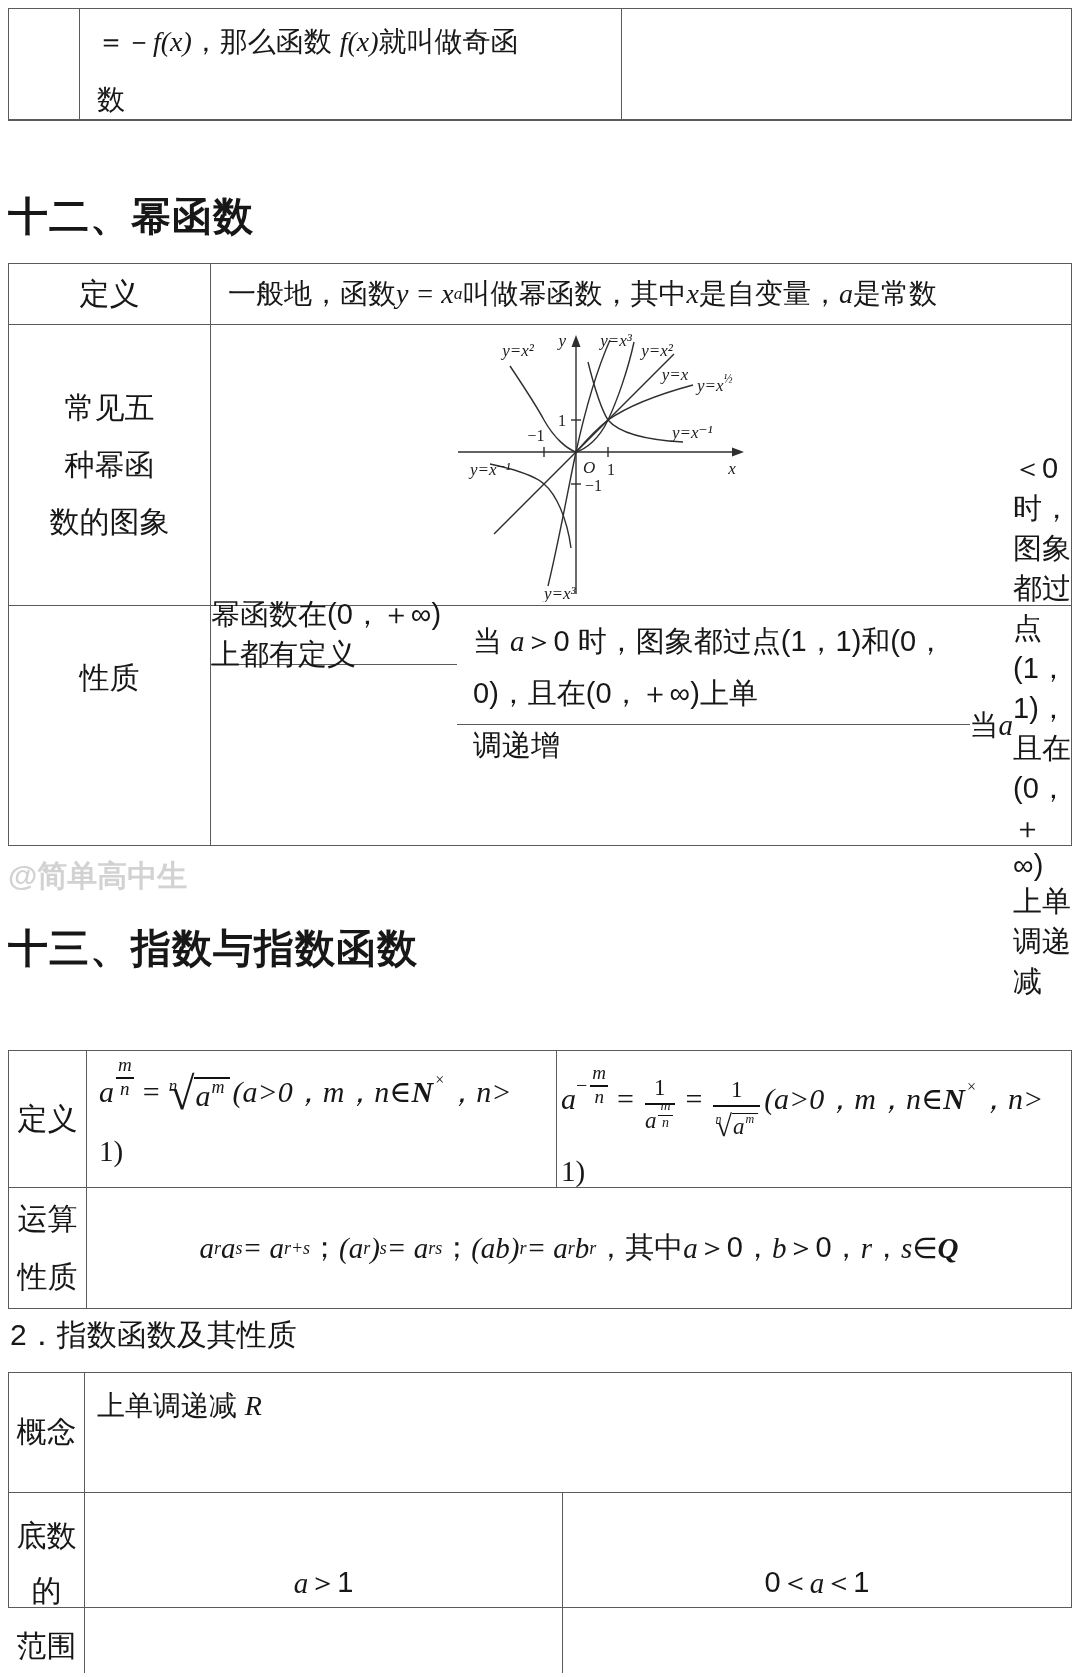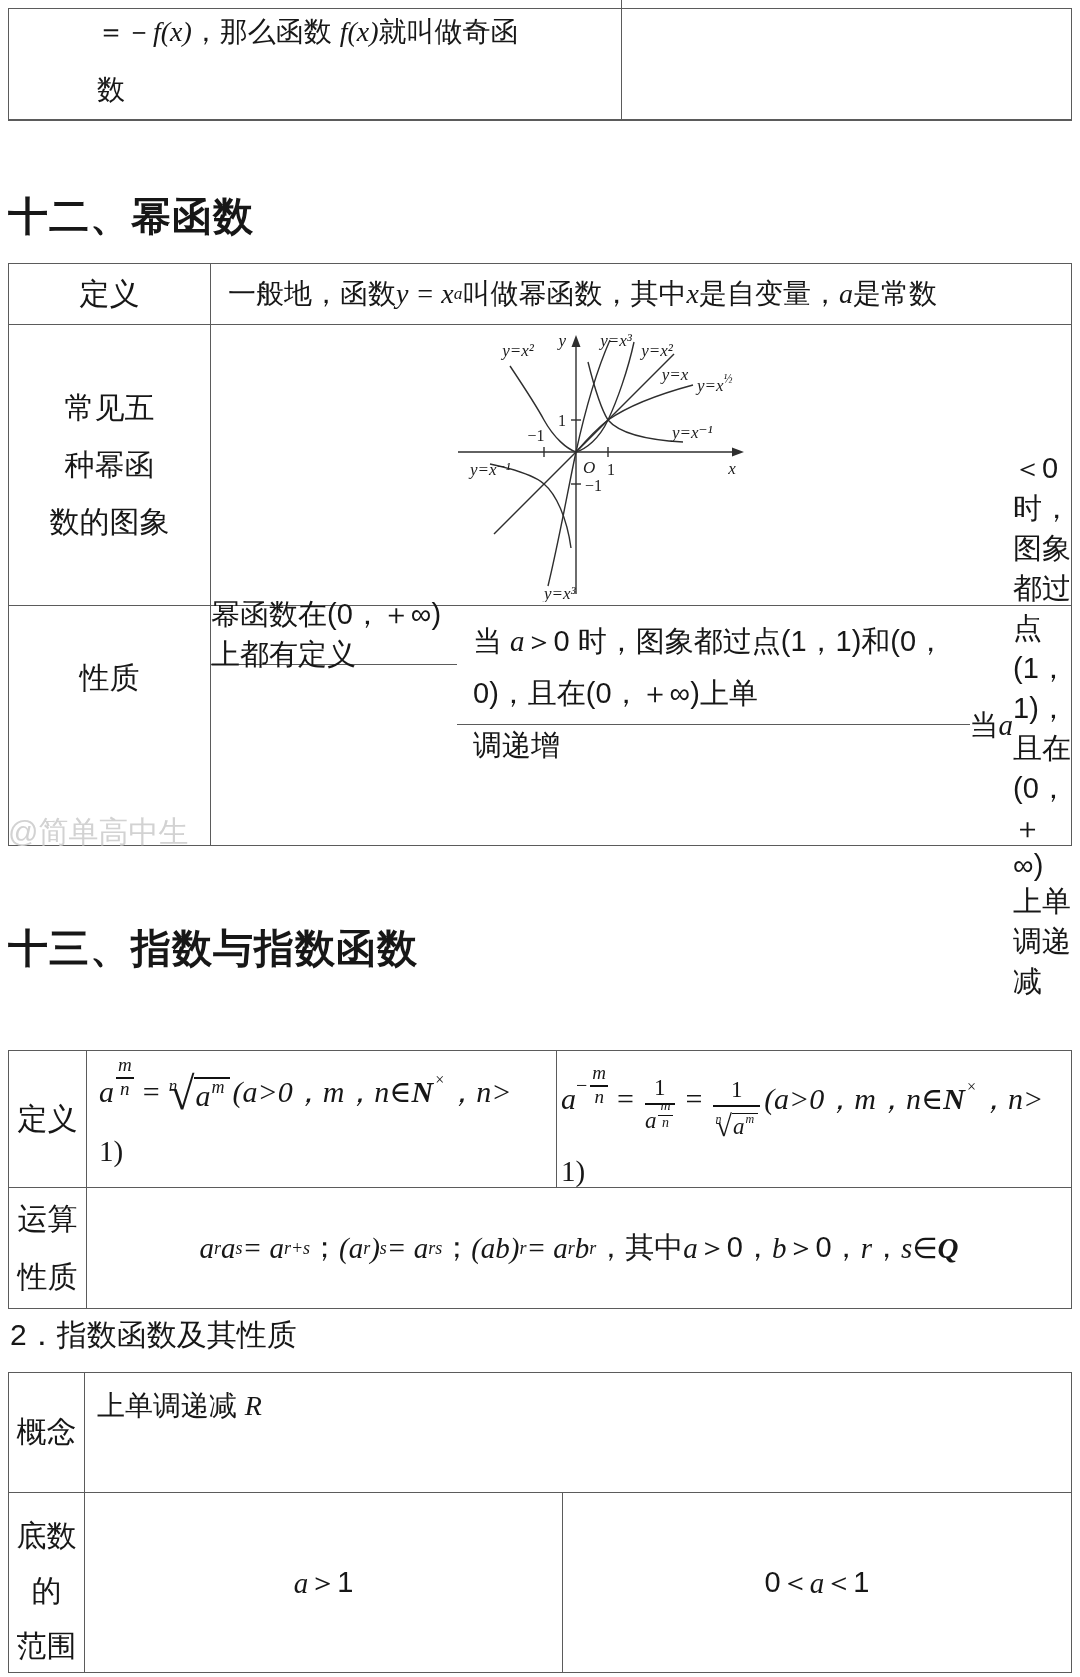--- a/index.html
+++ b/index.html
@@ -22,21 +22,21 @@
   .sg-s{font-family:"Liberation Serif","DejaVu Serif",serif;font-style:italic;
         font-size:0.62em;vertical-align:0.55em;}
   .sg-b{font-family:"Liberation Serif","DejaVu Serif",serif;font-style:italic;font-weight:bold;}
 
   
   .h-big{font-size:40px;font-weight:bold;letter-spacing:1px;line-height:1.1;}
   .h-sub{font-size:30px;line-height:1.1;}
   .watermark{font-size:30px;color:#d2d2d2;}
 
   
-  .odd-tbl{left:8px;top:8px;width:1064px;height:113px;border-bottom-width:2px;display:flex;align-items:flex-end;}
+  .odd-tbl{left:8px;top:8px;width:1064px;height:113px;border-bottom-width:2px;display:flex;}
   .odd-c1{width:70px;flex:none;}
   .odd-c2{width:524px;flex:none;padding:4px 0 0 17px;font-size:28px;line-height:58px;}
   .odd-c3{flex:1;}
 
   
   .power-tbl{left:8px;top:263px;width:1064px;}
   .pt-lbl{width:202px;}
   .pt-r1{height:61px;}
   .pt-def{flex:1;display:flex;align-items:center;padding-left:17px;font-size:28px;}
   .pt-r2{height:281px;}
@@ -93,21 +93,21 @@
   .root.sm .rbd{border-top-width:1.5px;padding-right:4px;}
   .root.sm .rexp{font-size:12px;}
   .nsup{font-size:16px;font-style:normal;transform:translateY(-12px);margin:0 2px;}
   .bigfrac{display:inline-flex;flex-direction:column;align-items:center;
            margin:0 4px;transform:translateY(8px);}
   .bfn{font-size:23px;font-style:normal;border-bottom:2px solid #111;
        align-self:stretch;text-align:center;padding:0 6px 2px;}
   .bfd{display:inline-flex;align-items:flex-start;padding-top:3px;font-size:23px;font-style:italic;}
 
   
-  .expfn-tbl{left:8px;top:1372px;width:1064px;height:301px;}
+  .expfn-tbl{left:8px;top:1372px;width:1064px;height:236px;}
   .ef-lbl{width:76px;}
   .ef-r1{height:120px;}
   .concept-cell{flex:1;padding:3px 14px 0 12px;font-size:28px;line-height:60px;}
   .ef-r2{height:180px;}
   .base-lbl{line-height:55px;justify-content:flex-end;}
   .range-cell{display:flex;align-items:center;justify-content:center;font-size:29px;box-sizing:border-box;}
   .rcL{width:478px;flex:none;}
   .rcR{flex:1;}
 </style>
 </head>
@@ -201,21 +201,21 @@
         </div>
         <div class="prow p3">
             <span class="sg-t">当 </span>
             <span class="sg-m">a</span>
             <span class="sg-t">＜0 时，图象都过点(1，1)，且在(0，＋∞)上单调递减</span>
           </div>
       </div>
     </div>
   </div>
 
-  <div class="abs watermark" style="left:8px;top:812px;">@简单高中生</div>
+  <div class="abs watermark" style="left:8px;top:856px;font-weight:bold;">@简单高中生</div>
 
   <div class="abs h-big" style="left:8px;top:926px;">十三、指数与指数函数</div>
 
 
   <div class="tbl expdef-tbl">
     <div class="trow ed-r1 bb">
       <div class="lblcell ed-lbl br">定义</div>
       <div class="cell fcellA br">
         <div class="fline">
           <span class="mv">a</span>

